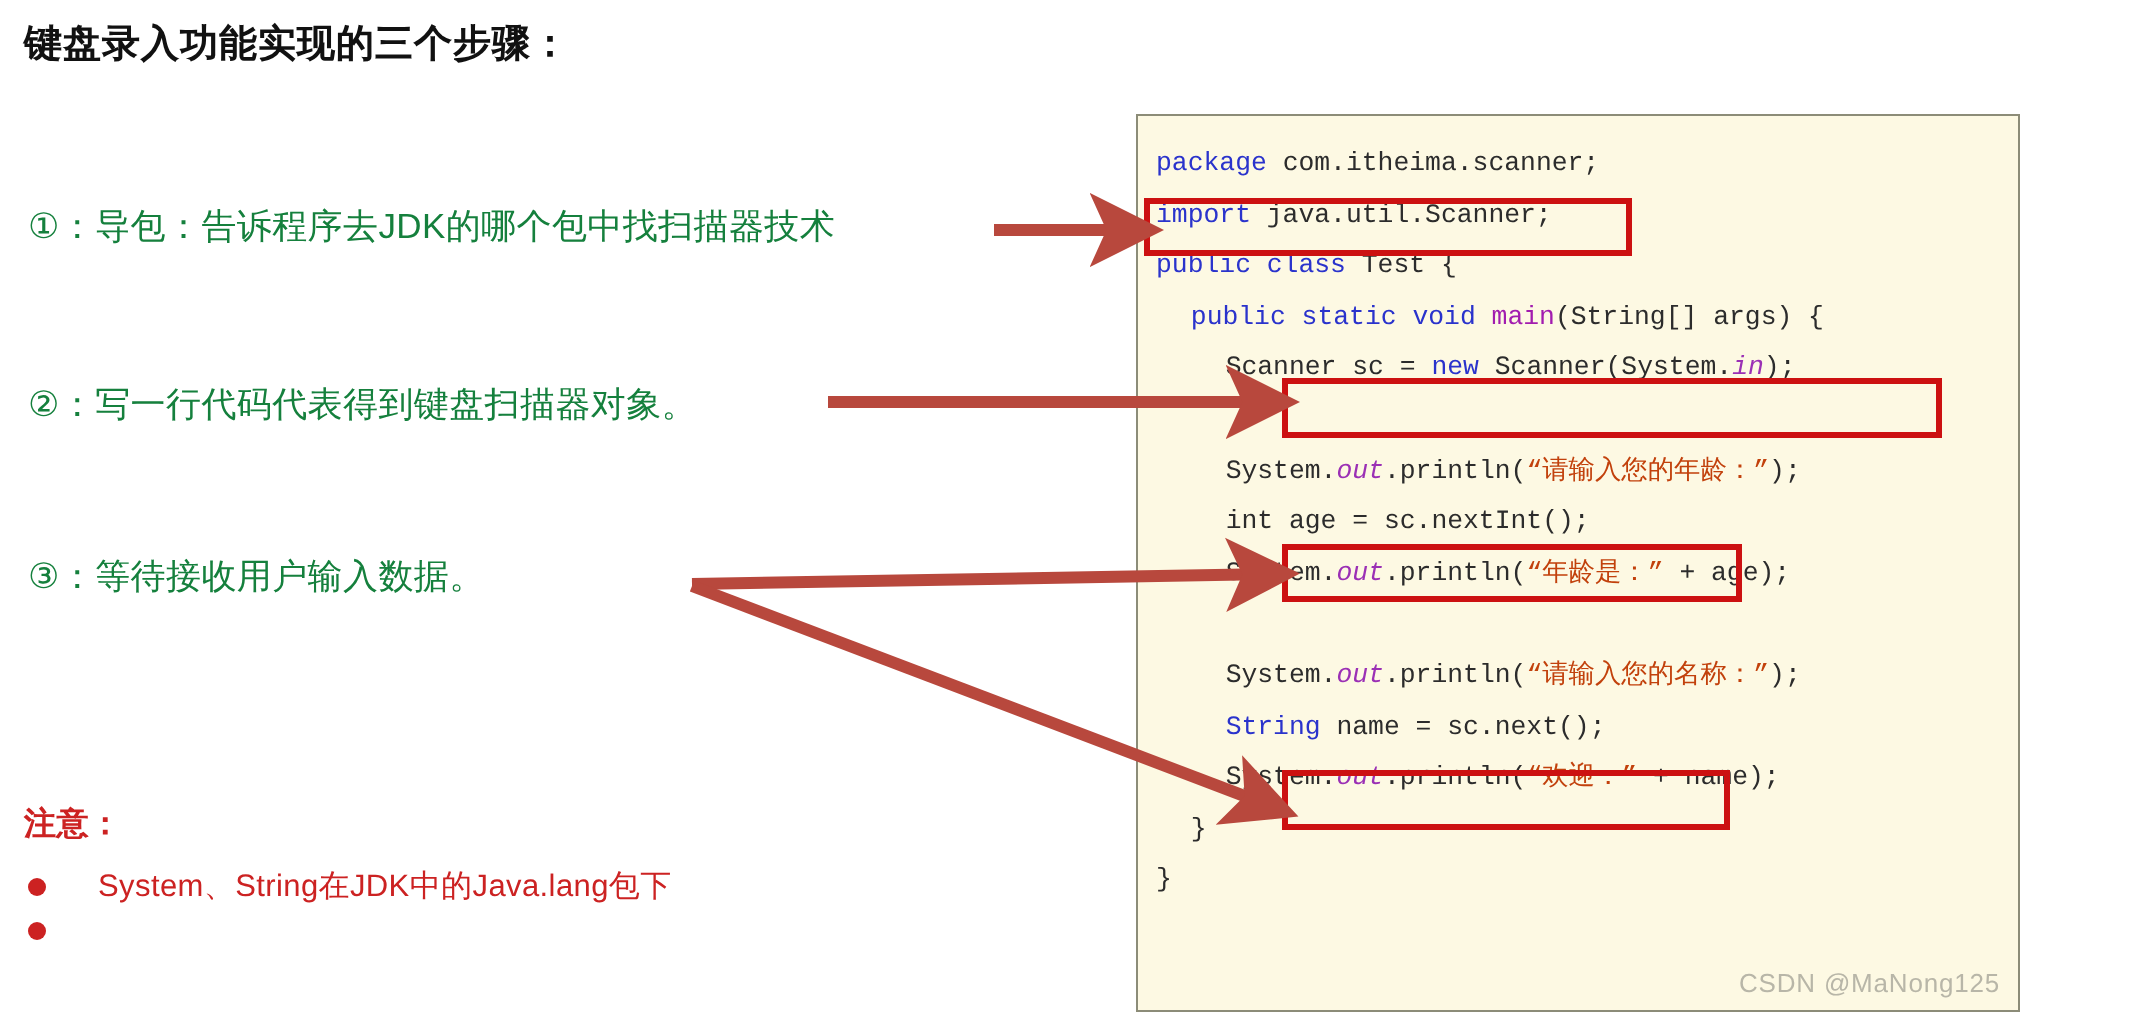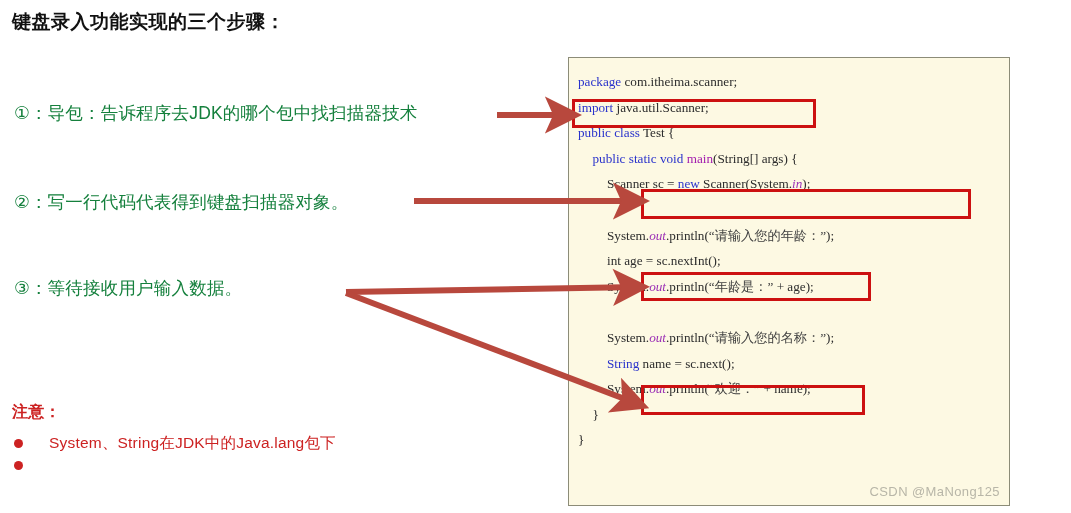--- a/index.html
+++ b/index.html
@@ -82,32 +82,32 @@
     left: 568px; top: 57px;
     width: 442px; height: 449px;
     background: #fdf9e3;
     border: 1.5px solid #8c8c78;
     overflow: hidden;
   }
   #code-body {
     position: absolute;
     left: 0; top: 0;
     width: 100%; height: 100%;
-    font-family: Liberation Serif, serif;
+    font-family: Liberation Mono, monospace;
     font-size: 13.2px;
     line-height: 25.6px;
     color: #2c2c2c;
     padding: 11px 0 0 9px;
     white-space: pre;
   }
   .cl { height: 25.6px; }
   .kw   { color: #2a33cc; }        
   .typ  { color: #2a33cc; }
   .fn   { color: #a21caf; }        
-  .str  { color: #404040; }        
+  .str  { color: #c2410c; }        
   .fld  { color: #9b30b5; font-style: italic; }  
   .ind1 { padding-left: 2.2ch; }
   .ind2 { padding-left: 4.4ch; }
 
   
   .hl-box {
     position: absolute;
     border: 3px solid #cc1111;
     background: transparent;
     pointer-events: none;

